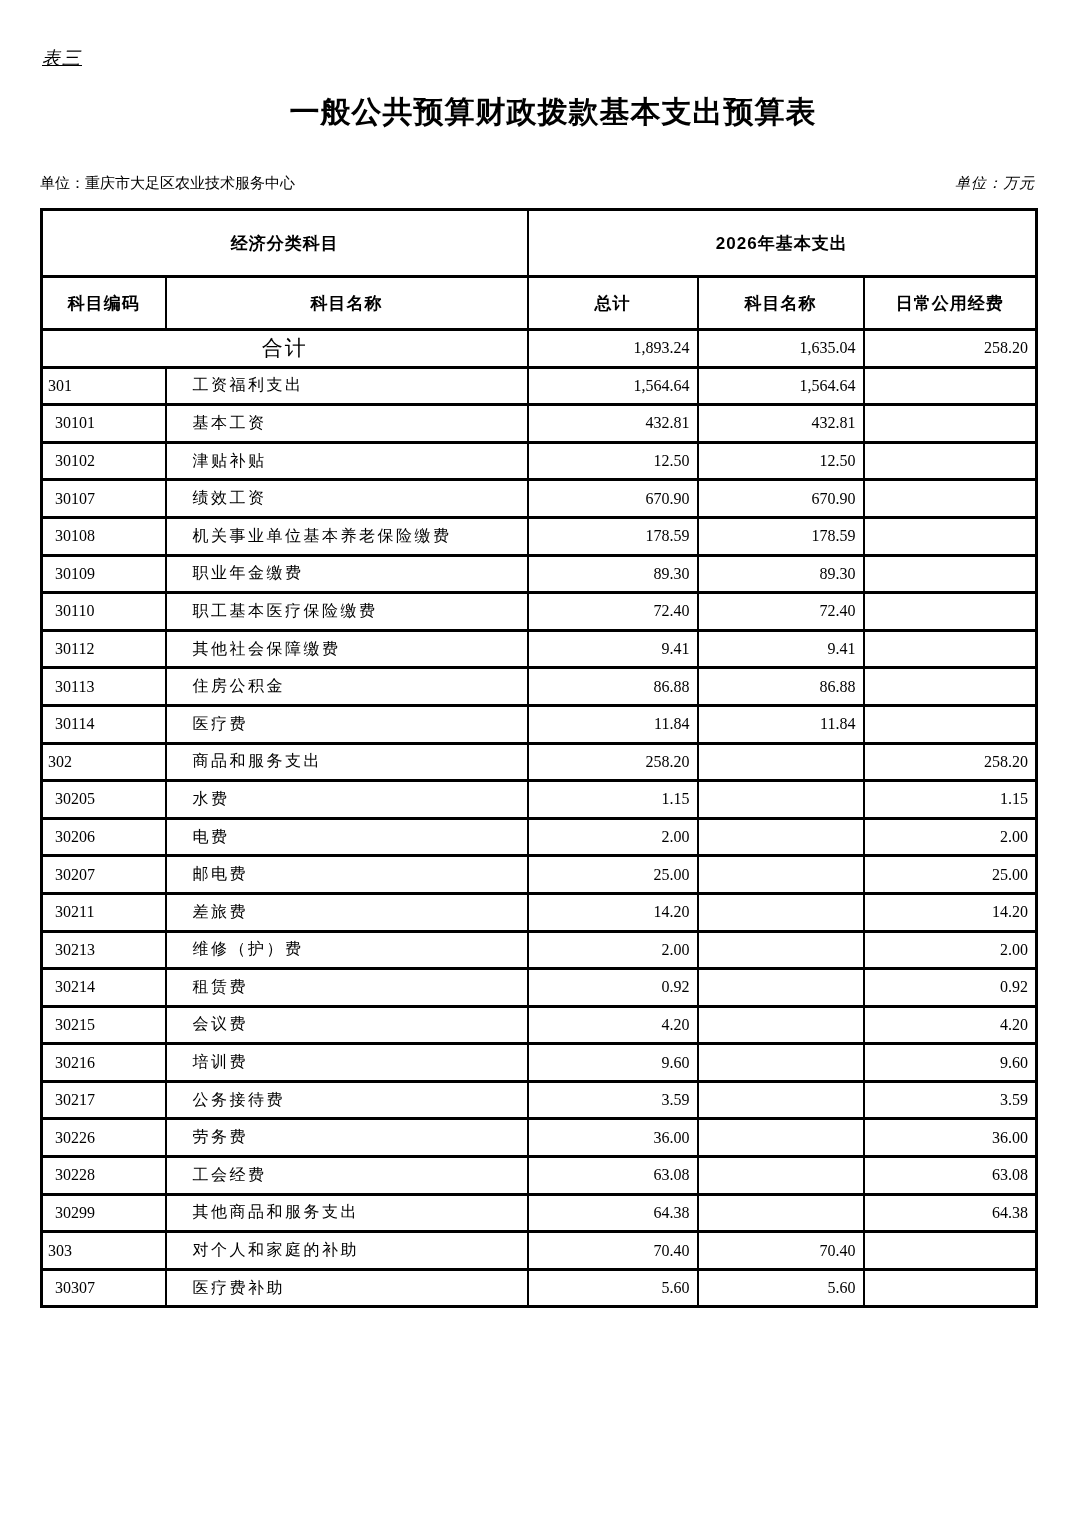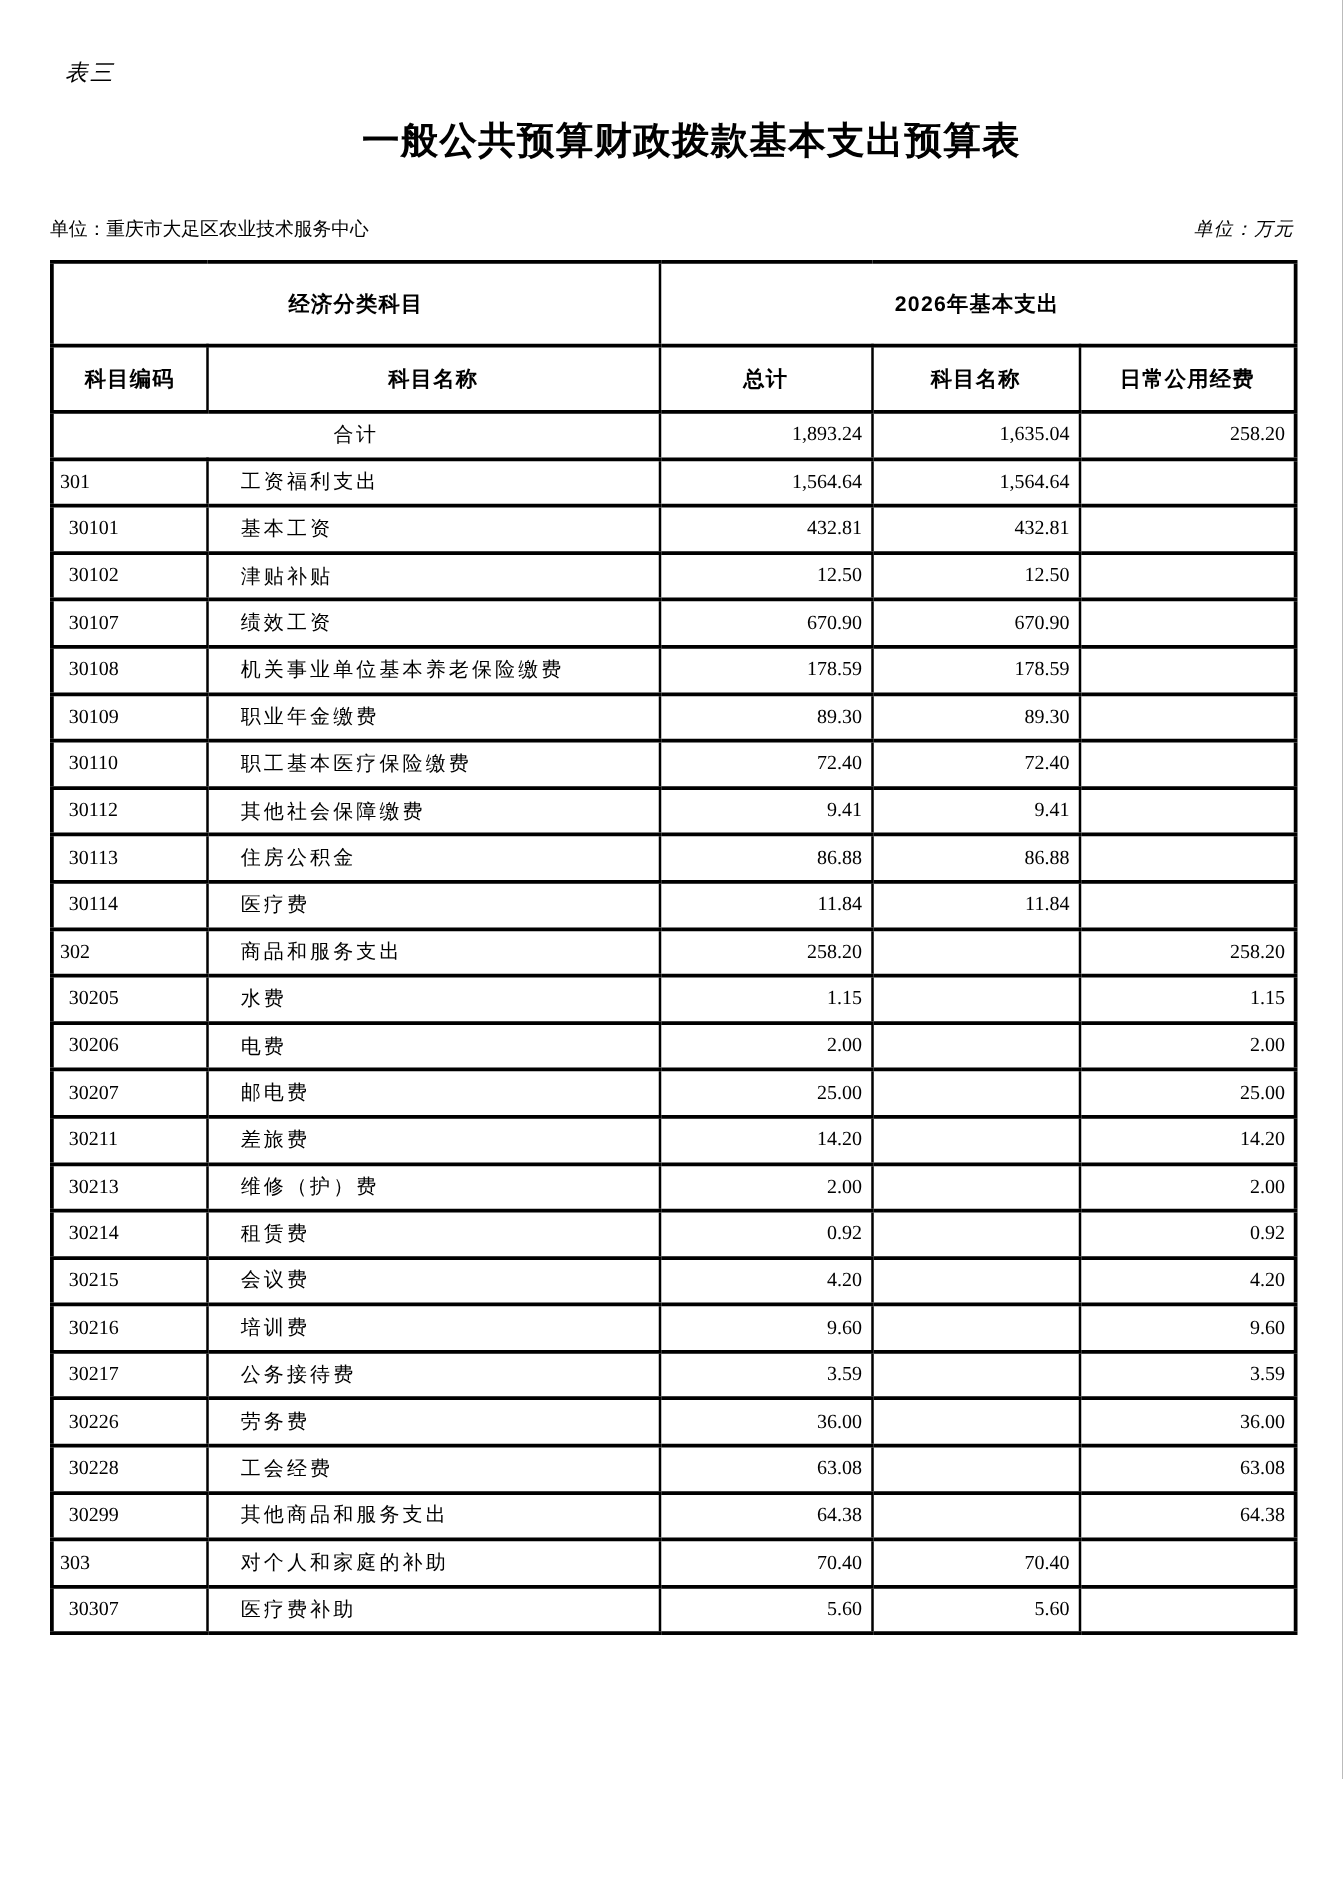--- a/index.html
+++ b/index.html
@@ -7,24 +7,25 @@
     position: relative;
     width: 1074px;
     height: 1520px;
     margin: 0 auto;
     background: #ffffff;
     color: #000;
     overflow: hidden;
   }
   .sheet-label {
     position: absolute;
-    left: 52px;
+    left: 42px;
     top: 46px;
     font: italic 18px "Liberation Serif", "DejaVu Serif", serif;
     letter-spacing: 2px;
+    text-decoration: underline;
   }
   .doc-title {
     position: absolute;
     left: 16px;
     top: 92px;
     width: 100%;
     text-align: center;
     font: bold 30px "Liberation Serif", "DejaVu Serif", serif;
     letter-spacing: 1px;
   }
@@ -69,21 +70,21 @@
   .budget tbody td {
     font: 16px "Liberation Serif", "DejaVu Serif", serif;
     vertical-align: middle;
     height: 34.6px;
   }
   .total-row td { height: 38px; font-weight: bold; }
   .total-row .label {
     text-align: center;
     letter-spacing: 2px;
     font-family: "Liberation Sans", "DejaVu Sans", sans-serif;
-    font-size: 16px;
+    font-size: 21px;
   }
   td.code { text-align: left; padding-left: 5px; }
   td.code.deep { padding-left: 12px; }
   td.name { text-align: left; padding-left: 26px; letter-spacing: 2.5px; }
   td.num  { text-align: right; padding-right: 7px; }
 </style>
 </head>
 <body>
 
 <div class="page">

